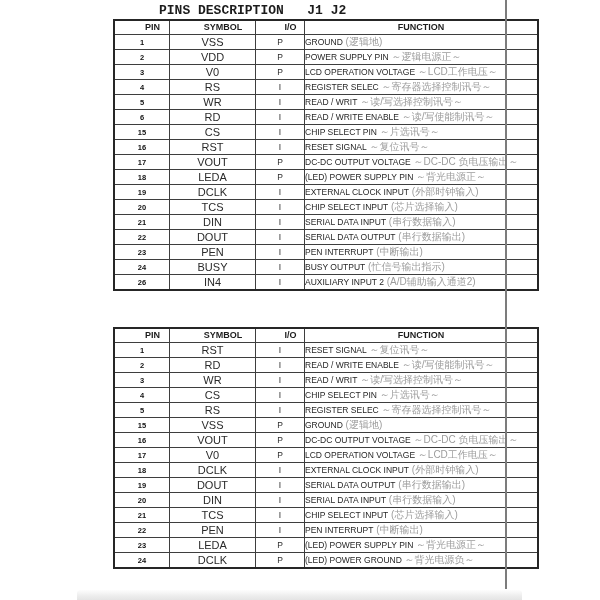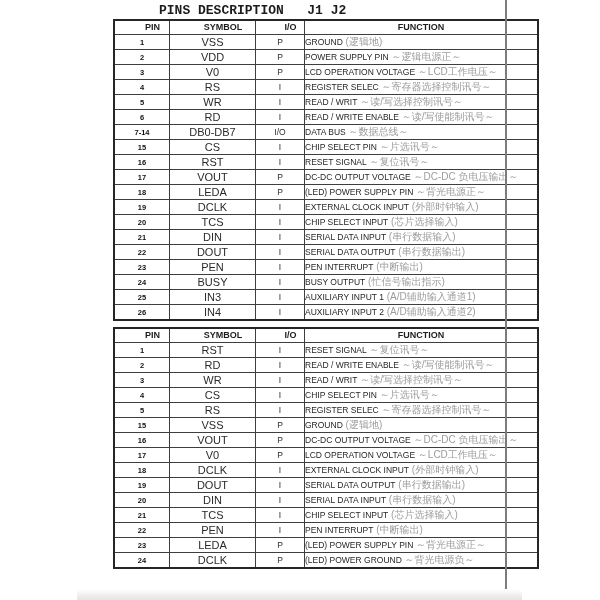--- a/index.html
+++ b/index.html
@@ -91,26 +91,20 @@
           <td class="c-io">I</td>
           <td class="c-func"><span class="en">READ / WRIT</span><span class="zh"> ～读/写选择控制讯号～</span></td>
         </tr>
         <tr>
           <td class="c-pin">6</td>
           <td class="c-sym">RD</td>
           <td class="c-io">I</td>
           <td class="c-func"><span class="en">READ / WRITE ENABLE</span><span class="zh"> ～读/写使能制讯号～</span></td>
         </tr>
         <tr>
-          <td class="c-pin">7-14</td>
-          <td class="c-sym">DB0-DB7</td>
-          <td class="c-io">I/O</td>
-          <td class="c-func"><span class="en">DATA BUS</span><span class="zh"> ～数据总线～</span></td>
-        </tr>
-        <tr>
           <td class="c-pin">15</td>
           <td class="c-sym">CS</td>
           <td class="c-io">I</td>
           <td class="c-func"><span class="en">CHIP SELECT PIN</span><span class="zh"> ～片选讯号～</span></td>
         </tr>
         <tr>
           <td class="c-pin">16</td>
           <td class="c-sym">RST</td>
           <td class="c-io">I</td>
           <td class="c-func"><span class="en">RESET SIGNAL</span><span class="zh"> ～复位讯号～</span></td>
@@ -155,26 +149,20 @@
           <td class="c-pin">23</td>
           <td class="c-sym">PEN</td>
           <td class="c-io">I</td>
           <td class="c-func"><span class="en">PEN INTERRUPT</span><span class="zh"> (中断输出)</span></td>
         </tr>
         <tr>
           <td class="c-pin">24</td>
           <td class="c-sym">BUSY</td>
           <td class="c-io">I</td>
           <td class="c-func"><span class="en">BUSY OUTPUT</span><span class="zh"> (忙信号输出指示)</span></td>
-        </tr>
-        <tr>
-          <td class="c-pin">25</td>
-          <td class="c-sym">IN3</td>
-          <td class="c-io">I</td>
-          <td class="c-func"><span class="en">AUXILIARY INPUT 1</span><span class="zh"> (A/D辅助输入通道1)</span></td>
         </tr>
         <tr>
           <td class="c-pin">26</td>
           <td class="c-sym">IN4</td>
           <td class="c-io">I</td>
           <td class="c-func"><span class="en">AUXILIARY INPUT 2</span><span class="zh"> (A/D辅助输入通道2)</span></td>
         </tr>
       </tbody>
   </table>
 

